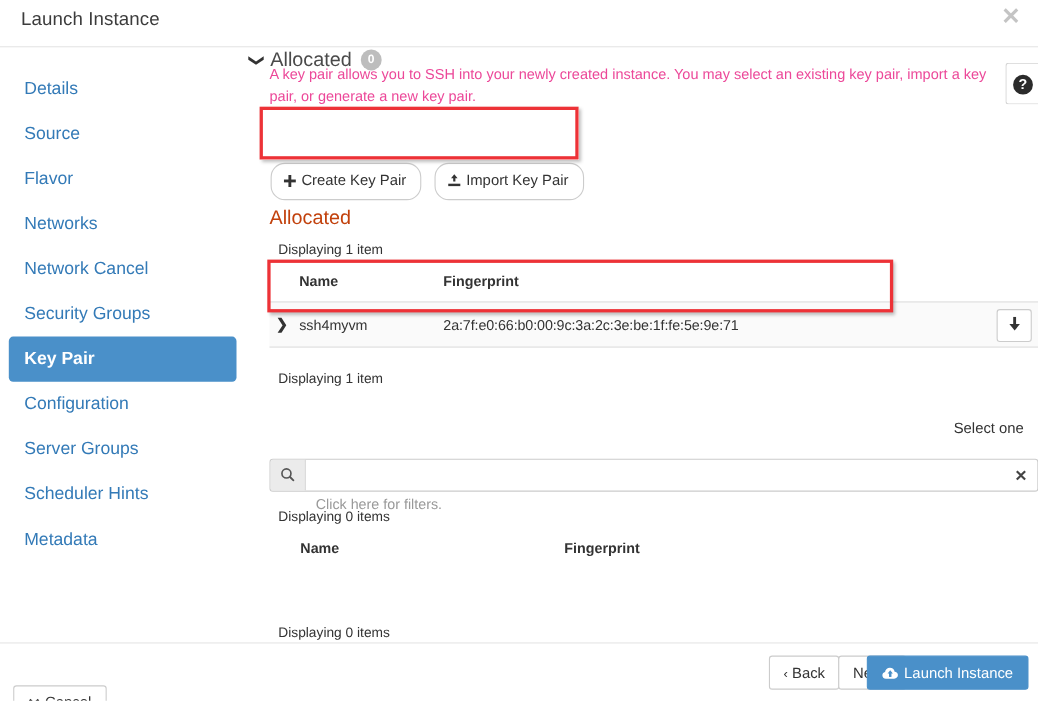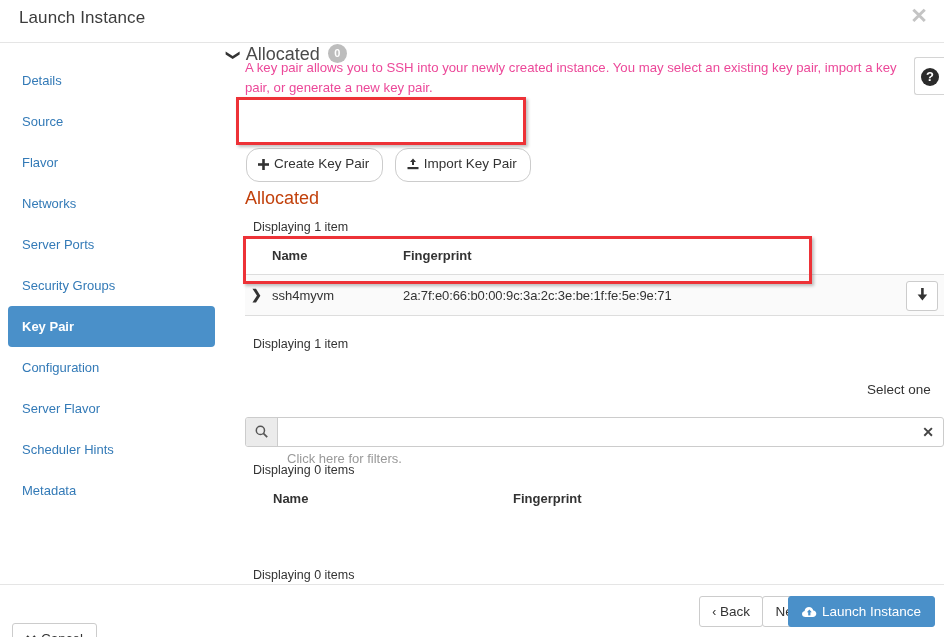--- a/index.html
+++ b/index.html
@@ -54,21 +54,21 @@
     left: 0; top: 44px;
     width: 228px;
     padding-top: 16px;
   }
   .nav-item {
     display: block;
     height: 41px;
     line-height: 41px;
     margin: 0 13px 0 8px;
     padding-left: 14px;
-    font-size: 13px;
+    font-size: 16px;
     color: #337ab7;
     border-radius: 4px;
     cursor: pointer;
     white-space: nowrap;
   }
   .nav-item.active {
     background: #4a90c9;
     color: #ffffff;
     font-weight: 700;
   }
@@ -361,25 +361,25 @@
   <div class="modal-header">
     <div class="modal-title">Launch Instance</div>
     <div class="close-x">✕</div>
   </div>
 
   <div class="sidebar">
     <div class="nav-item"><span>Details</span></div>
     <div class="nav-item"><span>Source</span></div>
     <div class="nav-item"><span>Flavor</span></div>
     <div class="nav-item"><span>Networks</span></div>
-    <div class="nav-item"><span>Server Ports</span></div>
+    <div class="nav-item"><span>Network Cancel</span></div>
     <div class="nav-item"><span>Security Groups</span></div>
     <div class="nav-item active"><span>Key Pair</span></div>
     <div class="nav-item"><span>Configuration</span></div>
-    <div class="nav-item"><span>Server Flavor</span></div>
+    <div class="nav-item"><span>Server Groups</span></div>
     <div class="nav-item"><span>Scheduler Hints</span></div>
     <div class="nav-item"><span>Metadata</span></div>
   </div>
 
   <div class="main">
 
     <div class="desc">A key pair allows you to SSH into your newly created instance. You may select an existing key pair, import a key pair, or generate a new key pair.</div>
 
     <div class="help-btn">
       <div class="help-glyph">?</div>

